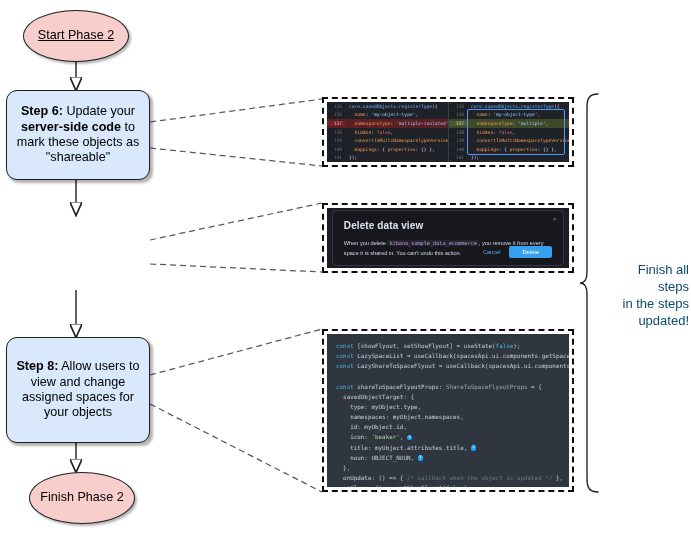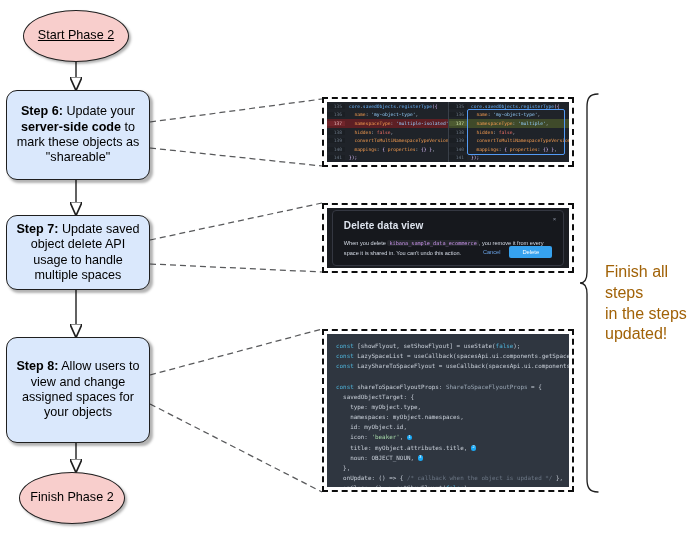--- a/index.html
+++ b/index.html
@@ -66,21 +66,21 @@
   .r-kw{color:#4fb3d9;}
   .r-bool{color:#4fb3d9;}
   .r-str{color:#a5d6a7;}
   .r-cmt{color:#6b7684;}
   .r-type{color:#9aa7b4;}
   .badge{display:inline-block;width:5.4px;height:5.4px;border-radius:50%;
          background:#1ba9f5;color:#fff;font-size:3.8px;line-height:5.4px;
          text-align:center;vertical-align:middle;font-family:"Liberation Sans",sans-serif;}
 
   
-  .note{position:absolute;font-size:16px;line-height:1.3;color:#a16207;}
+  .note{position:absolute;font-size:13px;line-height:1.3;color:#0c4a6e;text-align:right;}
 </style>
 </head>
 <body>
 
 <div class="stage">
 
   <svg class="wires" viewBox="0 0 691 535">
     <defs>
       <marker id="ah" markerWidth="11" markerHeight="9" refX="9.6" refY="4.5" orient="auto">
         <path d="M0,0 L10,4.5 L0,9 Z" fill="#ffffff" stroke="#1f1f1f" stroke-width="1.2"></path>
@@ -111,33 +111,28 @@
   <div class="node term" style="left:23px;top:10px;width:106px;height:52px;text-decoration:underline;">
     <span>Start Phase 2</span>
   </div>
 
   <div class="node proc" style="left:6px;top:90px;width:144px;height:90px;">
     <span>
       <b>Step 6:</b><span> Update your </span><b>server-side code</b><span> to mark these objects as "shareable"</span>
     </span>
   </div>
 
-  <div class="node proc" style="left:6px;top:215px;width:144px;height:75px;">
-    <span>
-      <b>Step 7:</b><span> Update saved object delete API usage to handle multiple spaces</span>
-    </span>
-  </div>
 
   <div class="node proc" style="left:6px;top:337px;width:144px;height:106px;">
     <span>
       <b>Step 8:</b><span> Allow users to view and change assigned spaces for your objects</span>
     </span>
   </div>
 
-  <div class="node term" style="left:19px;top:472px;width:106px;height:52px;text-align:right;">
+  <div class="node term" style="left:29px;top:472px;width:106px;height:52px;text-align:right;">
     <span>Finish Phase 2</span>
   </div>
 
   <div class="shot" style="left:322px;top:97px;width:252px;height:70px;">
     <div class="shot-inner">
       <div class="diff">
         <div class="diff-side">
           <div class="crow">
               <span class="gut">135</span>
               <span class="cln"><span class="k-obj">core</span>.<span class="k-obj">savedObjects</span>.<span class="k-fn">registerType</span><span class="k-brace">({</span></span>

